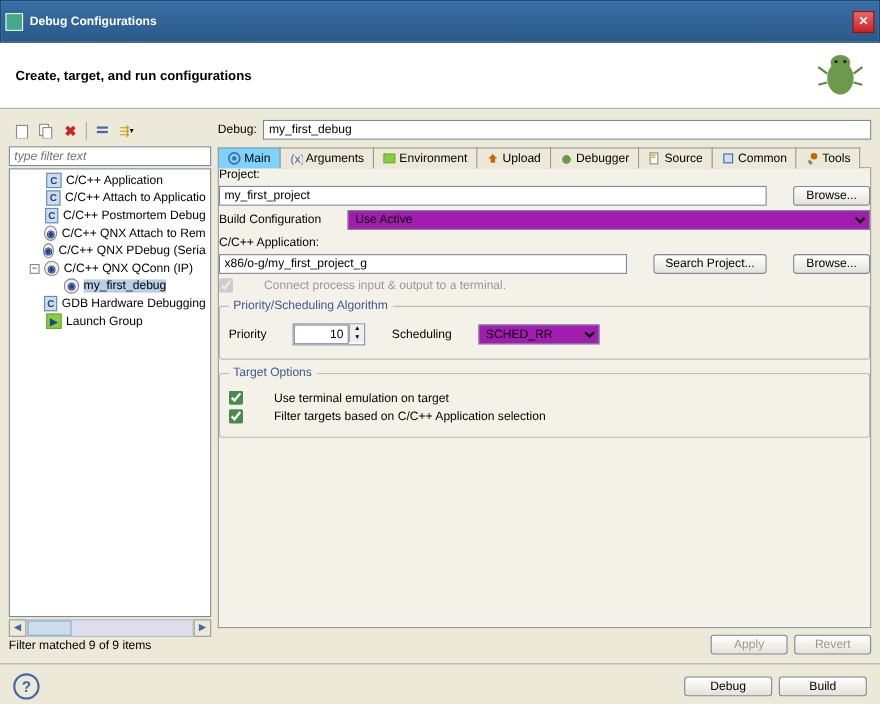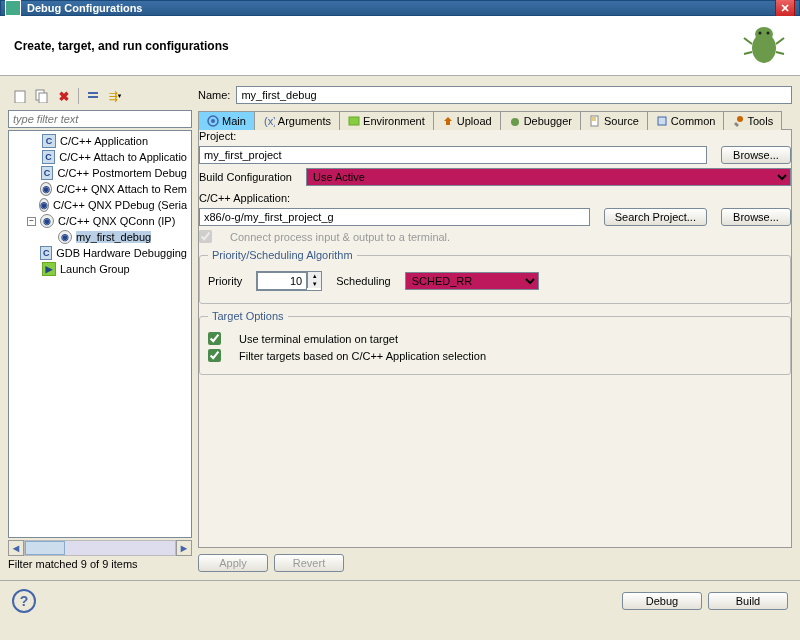--- a/index.html
+++ b/index.html
@@ -1,18 +1,18 @@
 <!DOCTYPE html>
 <html><head>
 <meta charset="utf-8">
 <style>
 * { box-sizing: border-box; margin: 0; padding: 0; font-family: Tahoma, sans-serif; font-size: 11px; }
 body { background: #ece9d8; width: 800px; height: 640px; overflow: hidden; }
 
-.titlebar { height: 16px; background: linear-gradient(#3a6ea5, #2a5a8a); display: flex; align-items: center; padding: 0 4px; color: #fff; font-weight: bold; border: 1px solid #1a4a7a; }
+.titlebar { height: 39px; background: linear-gradient(#3a6ea5, #2a5a8a); display: flex; align-items: center; padding: 0 4px; color: #fff; font-weight: bold; border: 1px solid #1a4a7a; }
 .titlebar-icon { width: 16px; height: 16px; margin-right: 6px; background: #4a8; border: 1px solid #fff; }
 .titlebar-text { flex: 1; }
 .close-btn { width: 20px; height: 20px; background: linear-gradient(#e66, #c22); border: 1px solid #911; color: #fff; display: flex; align-items: center; justify-content: center; font-weight: bold; cursor: pointer; }
 
 .header { padding: 10px 14px; display: flex; align-items: center; height: 60px; background: #fff; position: relative; border-bottom: 1px solid #aaa; }
 .header h1 { font-size: 12px; font-weight: bold; }
 .bug-icon { position: absolute; right: 12px; top: 4px; width: 48px; height: 48px; }
 
 .main { display: flex; padding: 8px; gap: 6px; height: 504px; }
 .left-panel { width: 184px; display: flex; flex-direction: column; }
@@ -41,39 +41,39 @@
 
 .name-row { display: flex; align-items: center; gap: 6px; padding: 2px 0 6px; }
 .name-row input { flex: 1; border: 1px solid #7a8a99; padding: 2px 4px; }
 
 .tabs { display: flex; border-bottom: 1px solid #999; background: #ece9d8; }
 .tab { padding: 3px 8px; border: 1px solid #999; border-bottom: none; margin-right: -1px; background: #ece9d8; display: flex; align-items: center; gap: 3px; cursor: pointer; position: relative; top: 1px; }
 .tab.active { background: #7dd3fc; z-index: 2; }
 .tab-icon { width: 12px; height: 12px; }
 .tabbody { flex: 1; border: 1px solid #999; border-top: none; background: #f4f2e8; padding: 0; overflow: auto; }
 
-.form-row { display: flex; align-items: center; gap: 14px; margin: 4px 0; }
+.form-row { display: flex; align-items: center; gap: 24px; margin: 4px 0; }
 .form-row label { }
 .form-row input[type=text] { flex: 1; border: 1px solid #7a8a99; padding: 2px 4px; background: #fff; }
-select { border: 1px solid #7a8a99; padding: 1px 2px; background: #be185d; }
+select { border: 1px solid #7a8a99; padding: 1px 2px; background: #a21caf; }
 .btn { border: 1px solid #7a8a99; background: linear-gradient(#fff, #e4e2d8); padding: 2px 10px; cursor: pointer; border-radius: 3px; min-width: 70px; text-align: center; }
 .btn:disabled, .btn.disabled { color: #999; }
 
 fieldset { border: 1px solid #bbb; border-radius: 3px; padding: 6px 8px 8px; margin: 6px 0; }
 legend { color: #3a5a8a; padding: 0 4px; }
 
 input[type=checkbox] { width: 13px; height: 13px; margin-right: 4px; accent-color: #4a8a4a; }
 input[type=radio] { margin-right: 4px; }
 
 .target-box { display: flex; gap: 6px; }
 .target-list { flex: 1; height: 80px; border: 1px solid #7a8a99; background: #fff; padding: 4px; overflow: auto; }
 .target-btns { display: flex; flex-direction: column; gap: 4px; }
 .target-btns .btn { min-width: 120px; }
 
-.apply-row { display: flex; gap: 6px; margin-top: 6px; }
+.apply-row { display: flex; justify-content: flex-end; gap: 6px; margin-top: 6px; }
 
 .footer { display: flex; align-items: center; padding: 8px 12px; border-top: 1px solid #aaa; gap: 6px; }
 .footer .spacer { flex: 1; }
 .help { width: 24px; height: 24px; border: 2px solid #46a; border-radius: 50%; display: flex; align-items: center; justify-content: center; color: #46a; font-weight: bold; font-size: 14px; cursor: pointer; }
 
 .spinner { display: inline-flex; border: 1px solid #7a8a99; background: #fff; }
 .spinner input { border: none; width: 50px; text-align: right; padding: 1px 3px; }
 .spinner .sp { display: flex; flex-direction: column; }
 .spinner .sp div { width: 14px; height: 8px; border-left: 1px solid #7a8a99; display: flex; align-items: center; justify-content: center; font-size: 6px; background: #eee; cursor: pointer; }
 </style>
@@ -184,21 +184,21 @@
       <div class="track">
           <div class="thumb"></div>
         </div>
       <div class="arr">►</div>
     </div>
     <div class="status">Filter matched 9 of 9 items</div>
   </div>
 
   <div class="right-panel">
     <div class="name-row">
-      <label>Name:</label>
+      <label>Debug:</label>
       <input type="text" value="my_first_debug" style="">
     </div>
 
     <div class="tabs" id="tabs">
         <div class="tab active">
           <svg class="tab-icon" viewBox="0 0 12 12">
             <circle cx="6" cy="6" r="5" fill="none" stroke="#46a" stroke-width="1.5"></circle>
             <circle cx="6" cy="6" r="2" fill="#46a"></circle>
           </svg>
           <span>Main</span>
@@ -276,21 +276,21 @@
         <div class="form-row">
           <label>Priority</label>
           <span class="spinner">
             <input type="text" value="10" style="">
             <span class="sp">
                 <div>▲</div>
                 <div>▼</div>
               </span>
           </span>
           <label>Scheduling</label>
-          <select style="width:134px">
+          <select style="width:110px">
             <option>SCHED_RR</option>
           </select>
         </div>
       </fieldset>
       <fieldset>
         <legend>Target Options</legend>
         <div class="form-row">
             <input type="checkbox" checked="" style="">
             <span>Use terminal emulation on target</span>
           </div>

